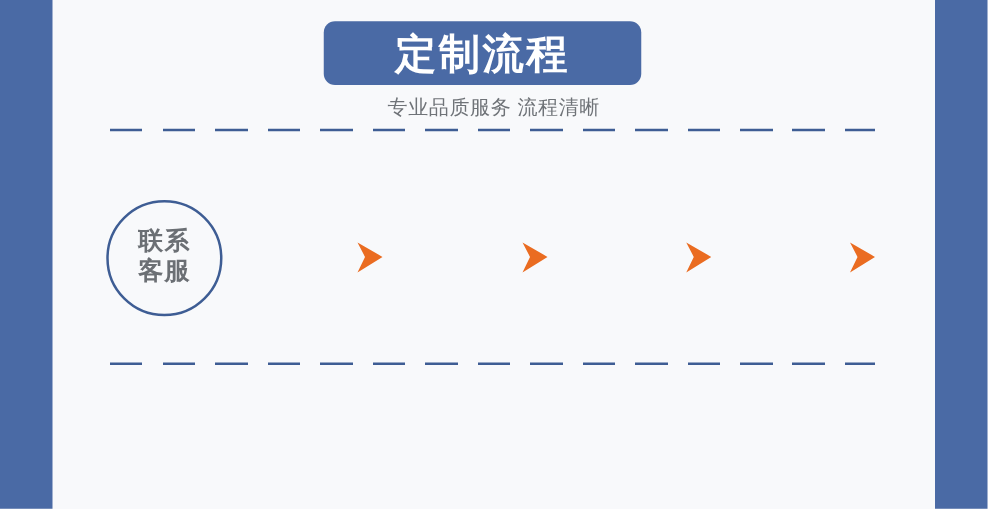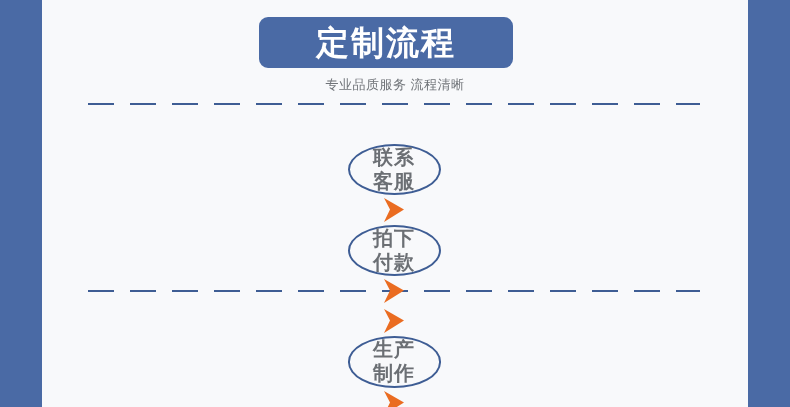--- a/index.html
+++ b/index.html
@@ -58,21 +58,21 @@
     line-height: 1;
     white-space: nowrap;
   }
   .subtitle {
     position: absolute;
     left: 0;
     top: 76px;
     width: 790px;
     text-align: center;
     color: #6f7378;
-    font-size: 13px;
+    font-size: 16px;
     letter-spacing: 0.5px;
     white-space: nowrap;
   }
   
   .dashed-line {
     position: absolute;
     left: 88px;
     width: 612px;
     height: 0;
     border-top: 2px solid transparent;
@@ -85,27 +85,26 @@
     );
     height: 2px;
     border: 0;
   }
   .dashed-top { top: 103px; }
   .dashed-bottom { top: 290px; }
   
   .flow-row {
     position: absolute;
     left: 85px;
-    top: 144px;
+    top: 158px;
     width: 618px;
     height: 96px;
     display: flex;
     align-items: center;
     justify-content: space-between;
-    flex-direction: column;
   }
   .step-circle {
     width: 93px;
     height: 93px;
     min-width: 93px;
     border-radius: 50%;
     border: 2px solid #3e5d94;
     background: #f8f9fb;
     display: flex;
     flex-direction: column;
@@ -154,42 +153,34 @@
       <span class="step-line">联系</span>
       <span class="step-line">客服</span>
     </div>
 
     <span class="arrow-icon">
       <svg width="26" height="30" viewBox="0 0 26 30">
         <path d="M3 3 L23 14.5 L3 27 L9 14.5 Z" fill="#ea6c21"></path>
       </svg>
     </span>
 
-    <div class="step-circle">
-      <span class="step-line">拍下</span>
-      <span class="step-line">付款</span>
-    </div>
 
     <span class="arrow-icon">
       <svg width="26" height="30" viewBox="0 0 26 30">
         <path d="M3 3 L23 14.5 L3 27 L9 14.5 Z" fill="#ea6c21"></path>
       </svg>
     </span>
 
 
     <span class="arrow-icon">
       <svg width="26" height="30" viewBox="0 0 26 30">
         <path d="M3 3 L23 14.5 L3 27 L9 14.5 Z" fill="#ea6c21"></path>
       </svg>
     </span>
 
-    <div class="step-circle">
-      <span class="step-line">生产</span>
-      <span class="step-line">制作</span>
-    </div>
 
     <span class="arrow-icon">
       <svg width="26" height="30" viewBox="0 0 26 30">
         <path d="M3 3 L23 14.5 L3 27 L9 14.5 Z" fill="#ea6c21"></path>
       </svg>
     </span>
 
 
   </div>
 </div>

